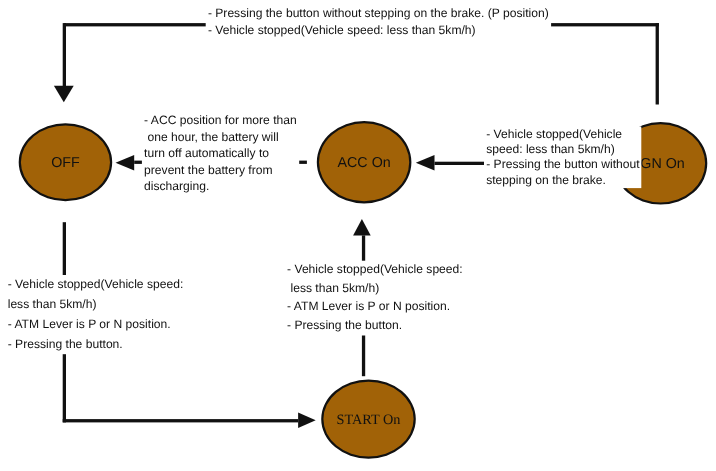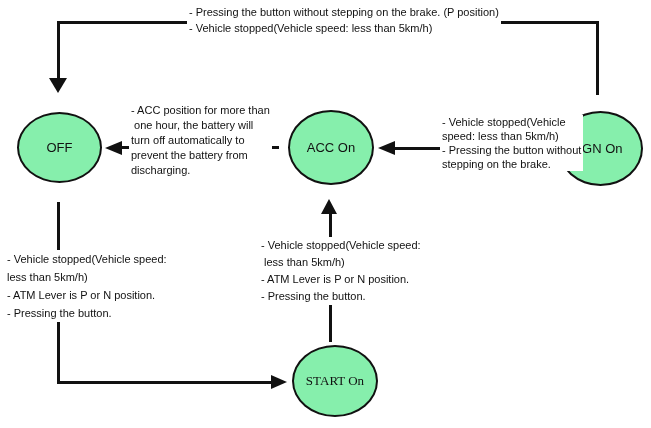--- a/index.html
+++ b/index.html
@@ -3,21 +3,21 @@
 <meta charset="utf-8">
 <style>
   html,body { margin:0; padding:0; background:#ffffff; }
   #canvas {
     position:relative; width:651px; height:428px; background:#ffffff;
     font-family:"Liberation Sans", sans-serif; color:#111111; overflow:hidden;
   }
   
   .state {
     position:absolute; border:2px solid #111111; border-radius:50%;
-    background:#86efac; display:flex; align-items:center; justify-content:center;
+    background:#a16207; display:flex; align-items:center; justify-content:center;
     font-size:13px; color:#111111; z-index:2; box-sizing:border-box;
   }
   #state-off   { left:17px;  top:112px; width:85px; height:71px; }
   #state-acc   { left:288px; top:110px; width:86px; height:75px; }
   #state-ign   { left:558px; top:111px; width:85px; height:75px; }
   #state-start { left:292px; top:345px; width:86px; height:72px;font-family:Liberation Serif, serif; }
   
   .line { position:absolute; background:#111111; z-index:1; }
   #l-top-h       { left:58px;  top:21px;  width:541px; height:3px; }
   #l-top-right-v { left:596px; top:21px;  width:3px;   height:74px; }

